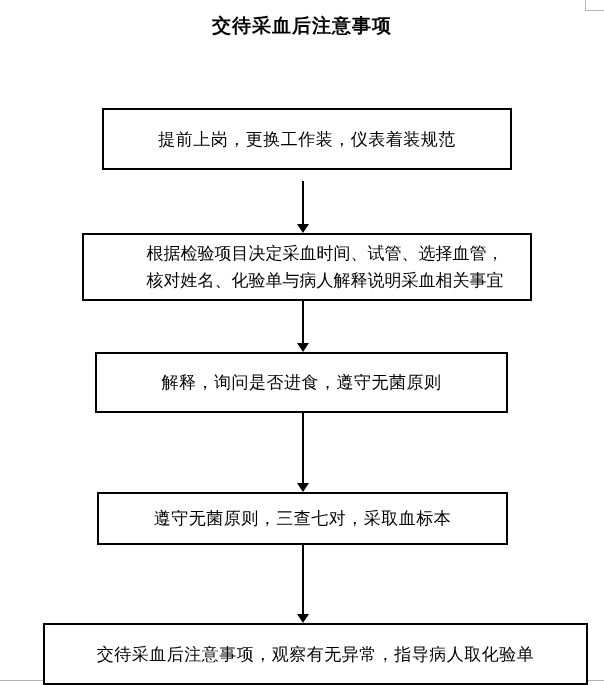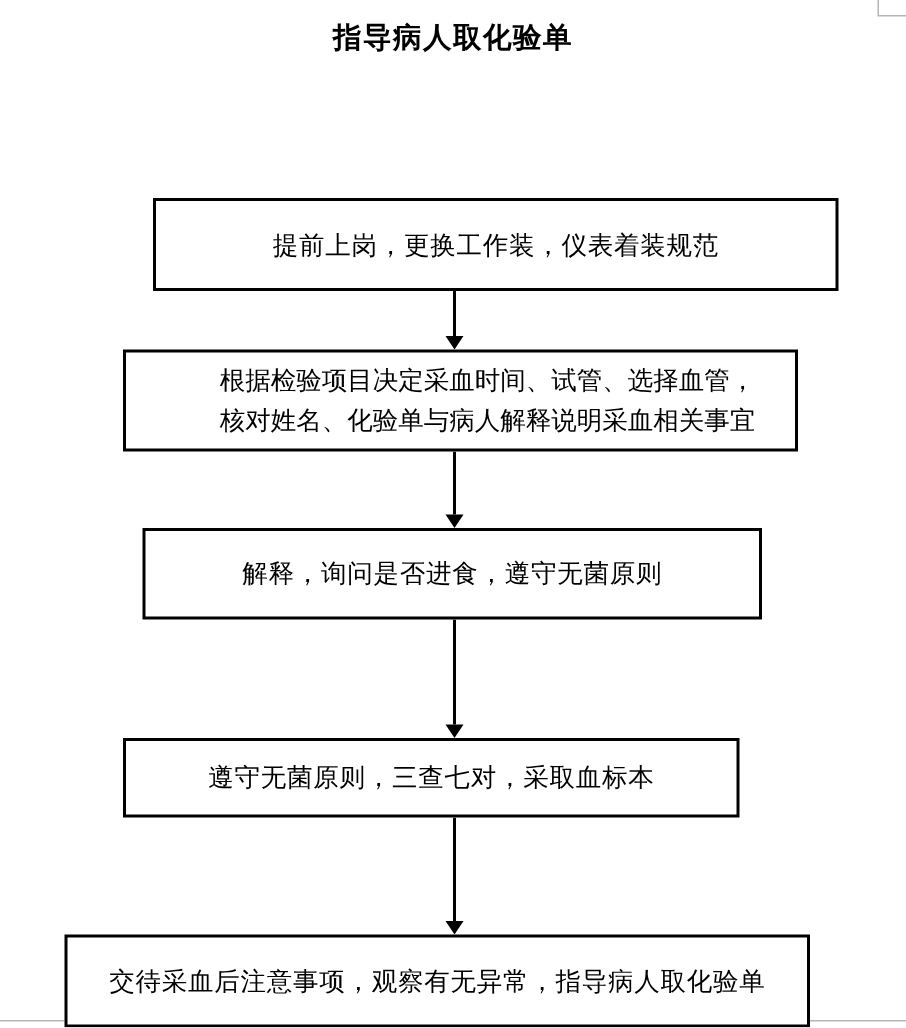--- a/index.html
+++ b/index.html
@@ -89,21 +89,21 @@
 </style>
 </head>
 <body>
 
 <div id="page">
 
   <div class="grid-line" style="left:586px; top:10px; width:18px; height:1px;"></div>
   <div class="grid-line" style="left:585px; top:0px; width:1px; height:11px;"></div>
   <div class="grid-line" style="left:0px; top:680px; width:604px; height:1px;"></div>
 
-  <div class="page-title">指导病人取化验单</div>
+  <div class="page-title">交待采血后注意事项</div>
 
   <div class="connector" style="left:303px; top:181px; height:52px;">
     <div class="shaft" style="height:43px;"></div>
     <div class="head"></div>
   </div>
 
   <div class="connector" style="left:303px; top:301px; height:51px;">
     <div class="shaft" style="height:42px;"></div>
     <div class="head"></div>
   </div>
@@ -111,34 +111,34 @@
   <div class="connector" style="left:303px; top:413px; height:79px;">
     <div class="shaft" style="height:70px;"></div>
     <div class="head"></div>
   </div>
 
   <div class="connector" style="left:303px; top:545px; height:78px;">
     <div class="shaft" style="height:69px;"></div>
     <div class="head"></div>
   </div>
 
-  <div class="flow-box" style="left:102px; top:132px; width:457px; height:62px;">
+  <div class="flow-box" style="left:102px; top:108px; width:410px; height:62px;">
     <span class="box-text">提前上岗，更换工作装，仪表着装规范</span>
   </div>
 
   <div class="flow-box two-line" style="left:82px; top:233px; width:450px; height:68px;">
     <span class="box-text">根据检验项目决定采血时间、试管、选择血管，
 核对姓名、化验单与病人解释说明采血相关事宜</span>
   </div>
 
   <div class="flow-box" style="left:95px; top:352px; width:413px; height:61px;">
     <span class="box-text">解释，询问是否进食，遵守无菌原则</span>
   </div>
 
-  <div class="flow-box" style="left:82px; top:492px; width:411px; height:53px;">
+  <div class="flow-box" style="left:97px; top:492px; width:411px; height:53px;">
     <span class="box-text">遵守无菌原则，三查七对，采取血标本</span>
   </div>
 
-  <div class="flow-box" style="left:43px; top:623px; width:497px; height:62px;">
+  <div class="flow-box" style="left:43px; top:623px; width:545px; height:62px;">
     <span class="box-text">交待采血后注意事项，观察有无异常，指导病人取化验单</span>
   </div>
 
 </div>
 
 </body></html>

